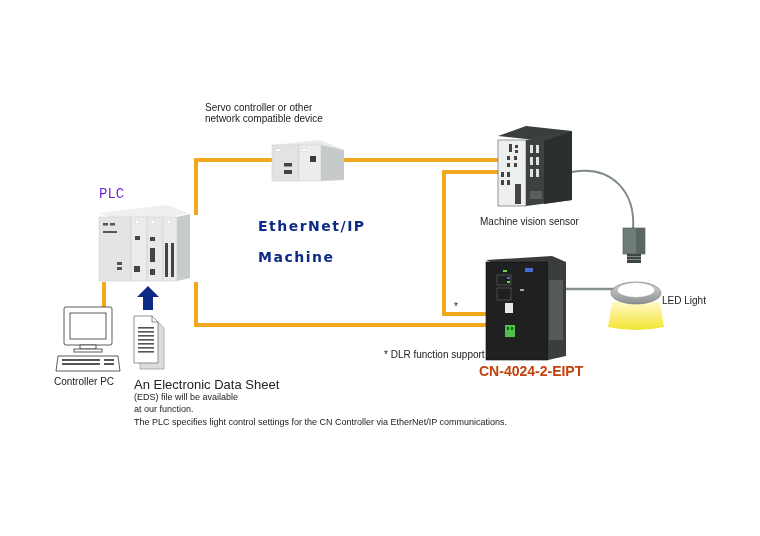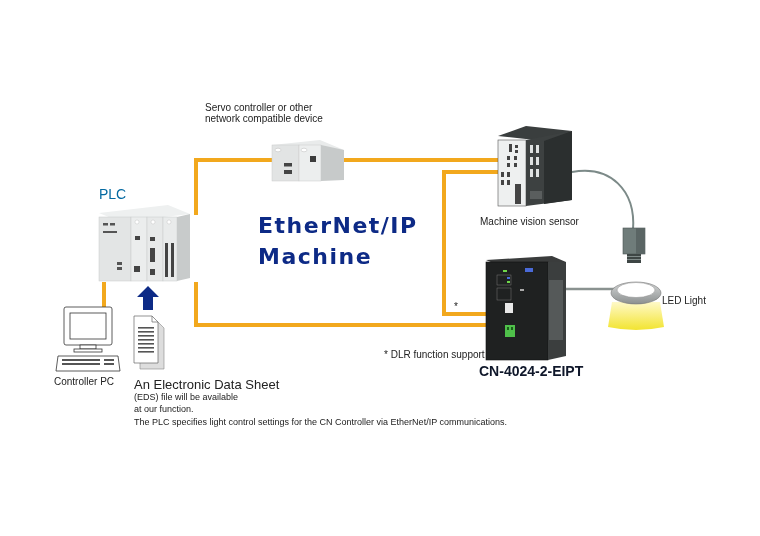--- a/index.html
+++ b/index.html
@@ -1,21 +1,21 @@
 <!DOCTYPE html>
 <html><head>
 <meta charset="utf-8">
 <style>
   html, body { margin: 0; padding: 0; background: #ffffff; }
   body { width: 760px; height: 536px; position: relative; overflow: hidden; font-family: "Liberation Sans", sans-serif; color: #222; }
   .lbl { position: absolute; font-family: "Liberation Sans", sans-serif; font-size: 10px; color: #222; white-space: nowrap; line-height: 13px; text-align: right; }
   #diagram { position: absolute; left: 0; top: 0; }
-  .net-title { position: absolute; font-family: "DejaVu Sans", sans-serif; font-weight: bold; color: #0d2a86; font-size: 22px; letter-spacing: 1.5px; line-height: 30px; }
-  .plc-title { position: absolute; font-size: 14px; color: #0369a1; }
-  .model { position: absolute; font-weight: bold; font-size: 14px; color: #0f172a; }
+  .net-title { position: absolute; font-family: "DejaVu Sans", sans-serif; font-weight: bold; color: #0d2a86; font-size: 14px; letter-spacing: 1.5px; line-height: 30px; }
+  .plc-title { position: absolute; font-size: 14px; color: #6d28d9; font-family: Liberation Mono, monospace; }
+  .model { position: absolute; font-weight: bold; font-size: 14px; color: #c2410c; }
 </style>
 </head>
 <body>
 
 <svg id="diagram" width="760" height="536" viewBox="0 0 760 536" xmlns="http://www.w3.org/2000/svg">
   <defs>
     <linearGradient id="ledGlow" x1="0" y1="0" x2="0" y2="1">
       <stop offset="0" stop-color="#fff9c8"></stop>
       <stop offset="1" stop-color="#f2e430"></stop>
     </linearGradient>

